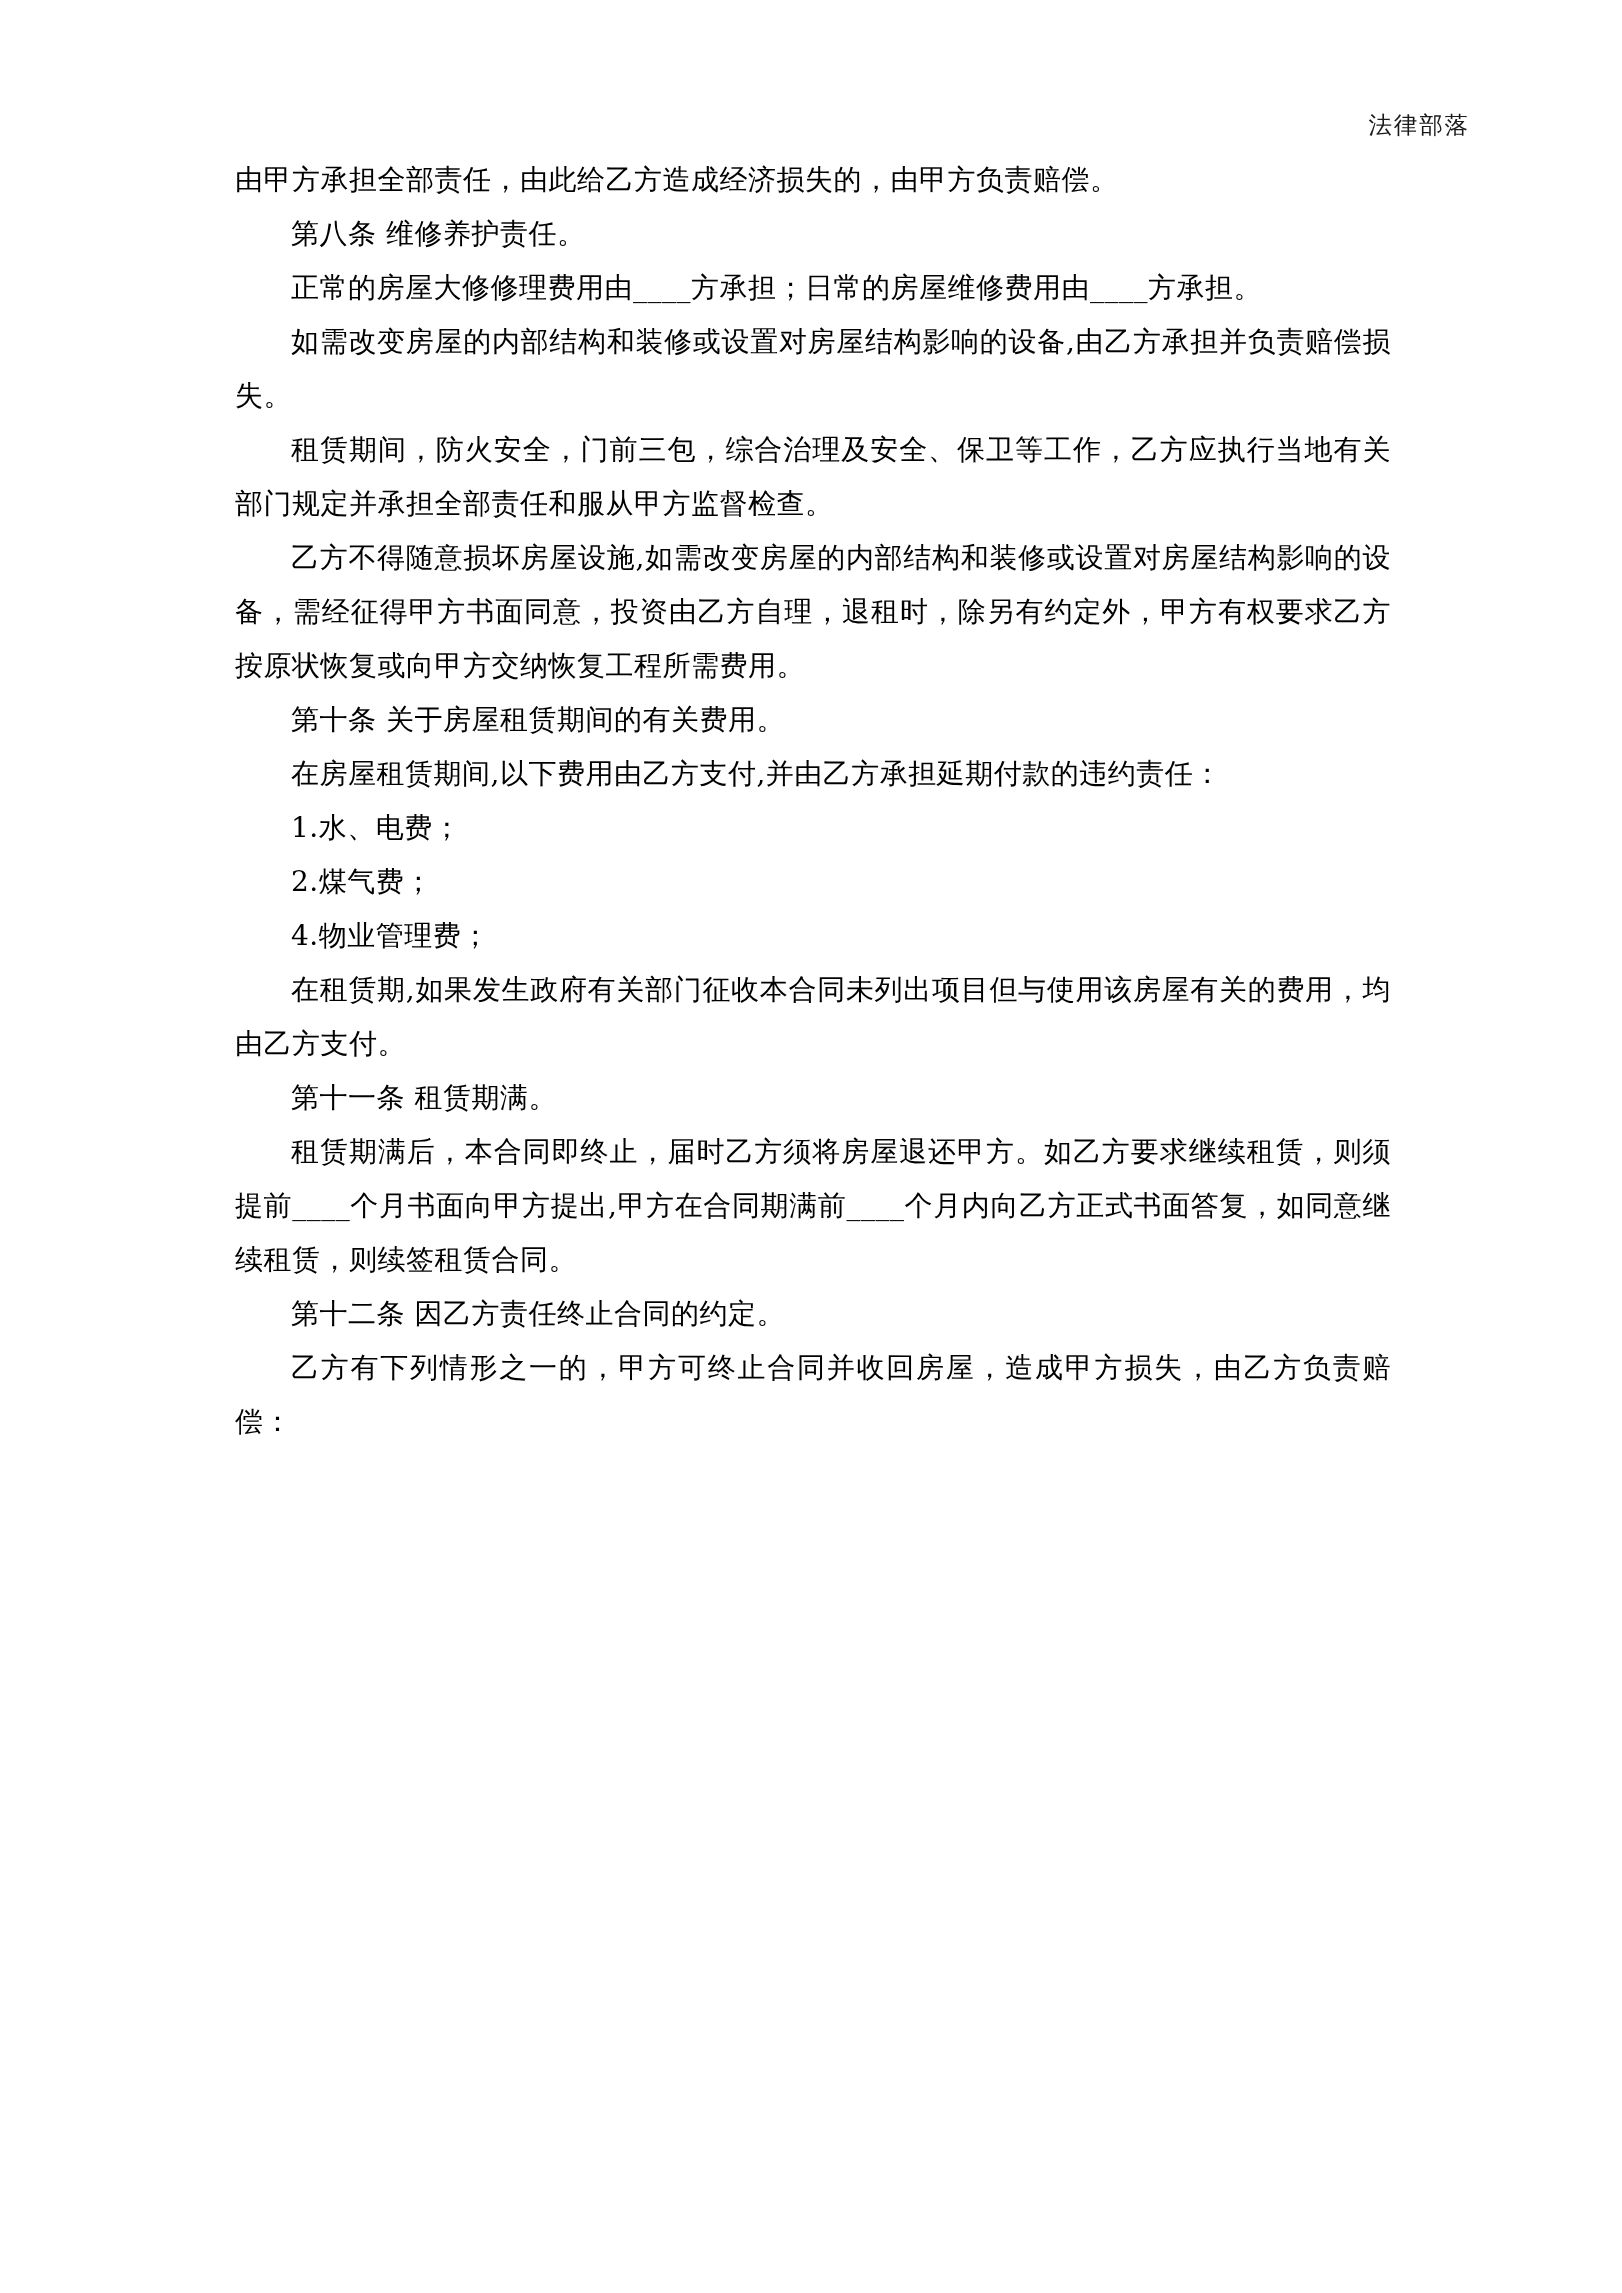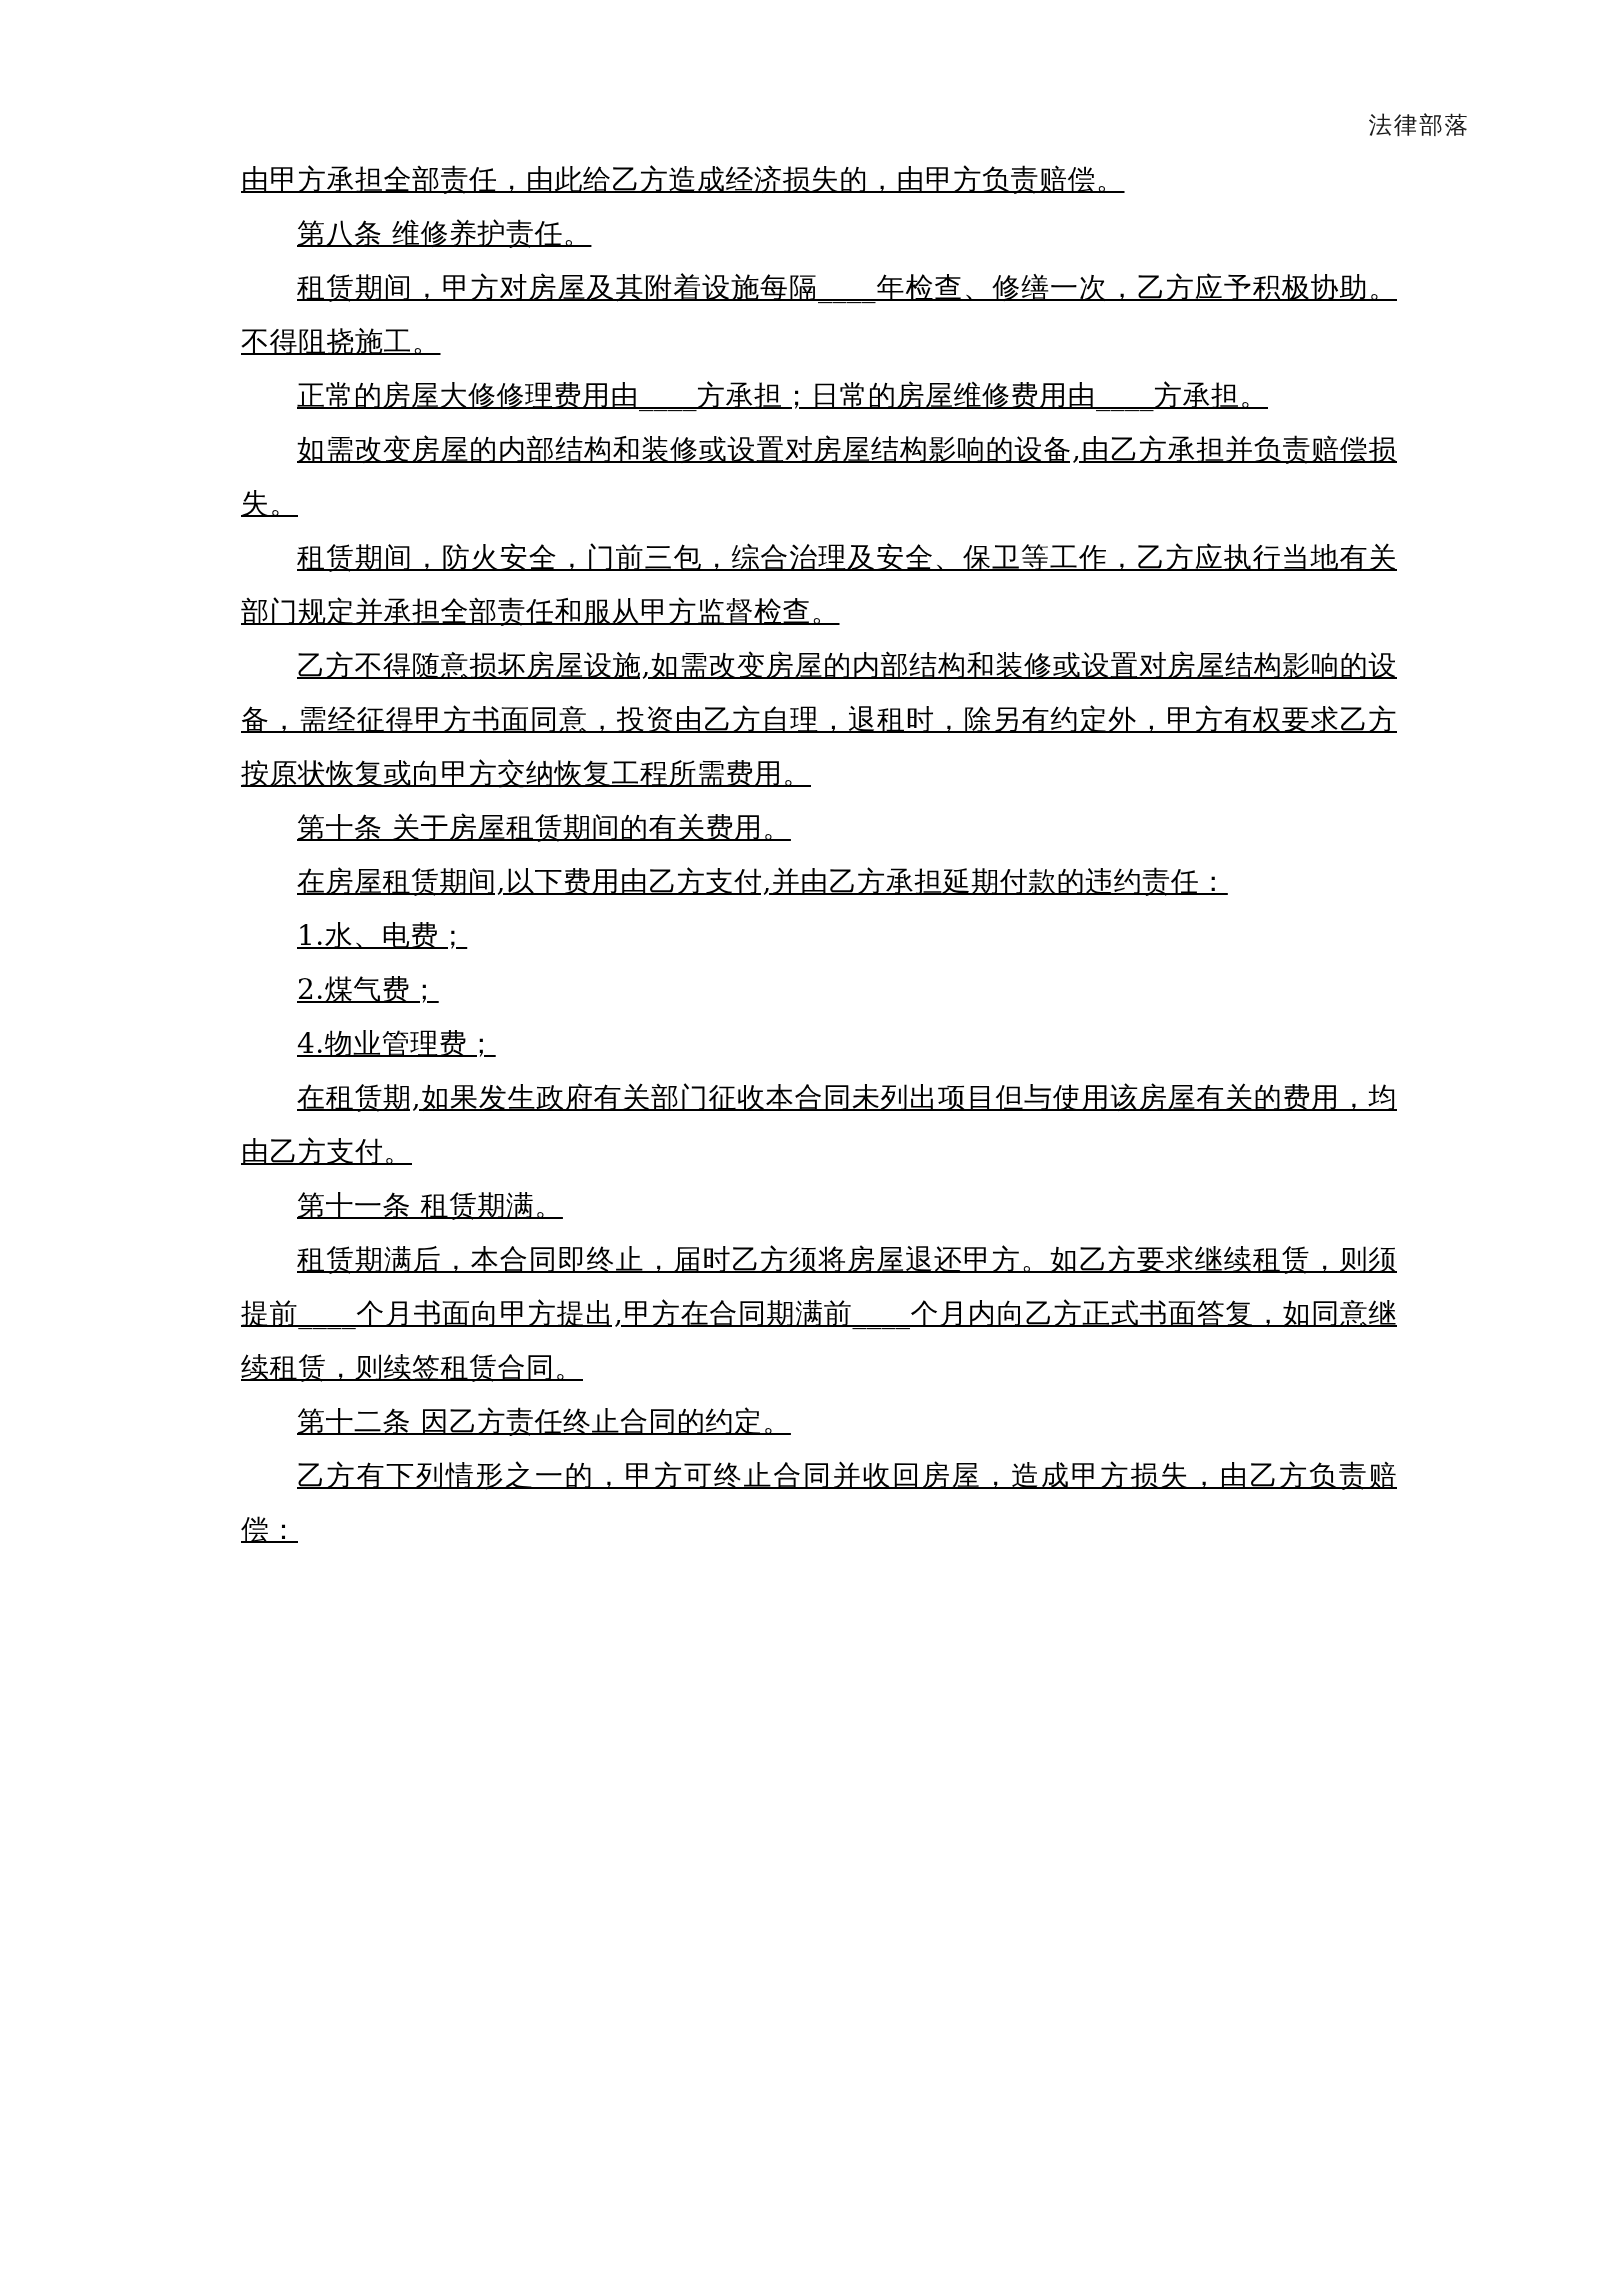--- a/index.html
+++ b/index.html
@@ -26,23 +26,22 @@
     top: 109px;
     right: 153px;
     font-size: 23.6px;
     letter-spacing: 1.8px;
     color: #1a1a1a;
     font-family: "DejaVu Sans", "Liberation Sans", sans-serif;
   }
   .content {
     position: absolute;
     top: 153px;
-    left: 241px;
+    left: 235px;
     width: 1156px;
-    text-decoration: underline;
   }
   p {
     margin: 0 0 0 0;
     font-size: 28px;
     line-height: 54px;
     text-align: justify;
     text-justify: inter-ideograph;
     letter-spacing: 0.5px;
     color: #000000;
   }
@@ -59,21 +58,20 @@
 </head>
 <body>
 
 <div class="page">
 
   <div class="header">法律部落</div>
 
   <div class="content">
     <p class="noindent">由甲方承担全部责任，由此给乙方造成经济损失的，由甲方负责赔偿。</p>
     <p class="indent">第八条  维修养护责任。</p>
-    <p class="indent">租赁期间，甲方对房屋及其附着设施每隔____年检查、修缮一次，乙方应予积极协助。不得阻挠施工。</p>
     <p class="indent">正常的房屋大修修理费用由____方承担；日常的房屋维修费用由____方承担。</p>
     <p class="indent">如需改变房屋的内部结构和装修或设置对房屋结构影响的设备,由乙方承担并负责赔偿损失。</p>
     <p class="indent">租赁期间，防火安全，门前三包，综合治理及安全、保卫等工作，乙方应执行当地有关部门规定并承担全部责任和服从甲方监督检查。</p>
     <p class="indent">乙方不得随意损坏房屋设施,如需改变房屋的内部结构和装修或设置对房屋结构影响的设备，需经征得甲方书面同意，投资由乙方自理，退租时，除另有约定外，甲方有权要求乙方按原状恢复或向甲方交纳恢复工程所需费用。</p>
     <p class="indent">第十条  关于房屋租赁期间的有关费用。</p>
     <p class="indent">在房屋租赁期间,以下费用由乙方支付,并由乙方承担延期付款的违约责任：</p>
     <p class="list">1.水、电费；</p>
     <p class="list">2.煤气费；</p>
     <p class="list">4.物业管理费；</p>
     <p class="indent">在租赁期,如果发生政府有关部门征收本合同未列出项目但与使用该房屋有关的费用，均由乙方支付。</p>

